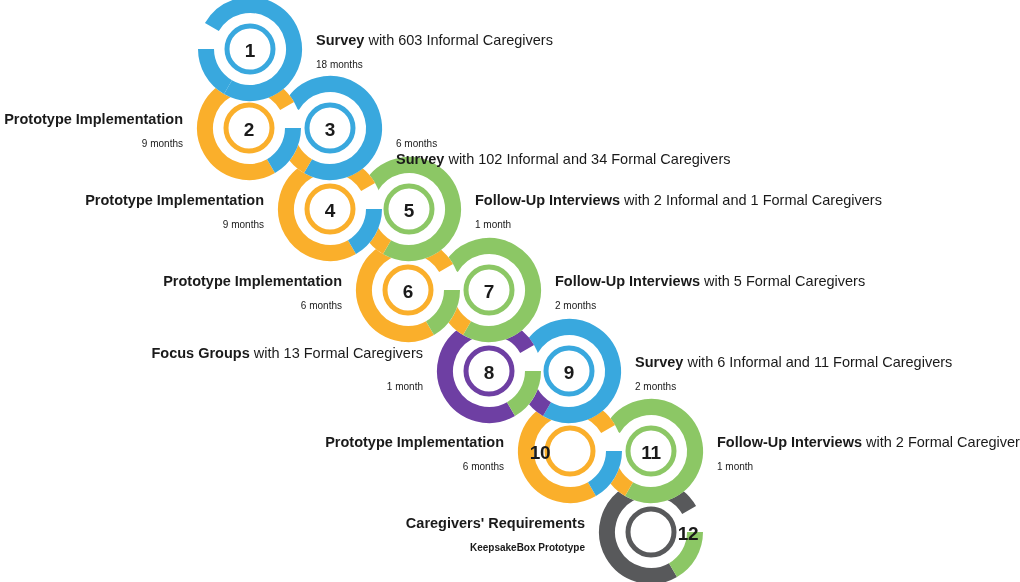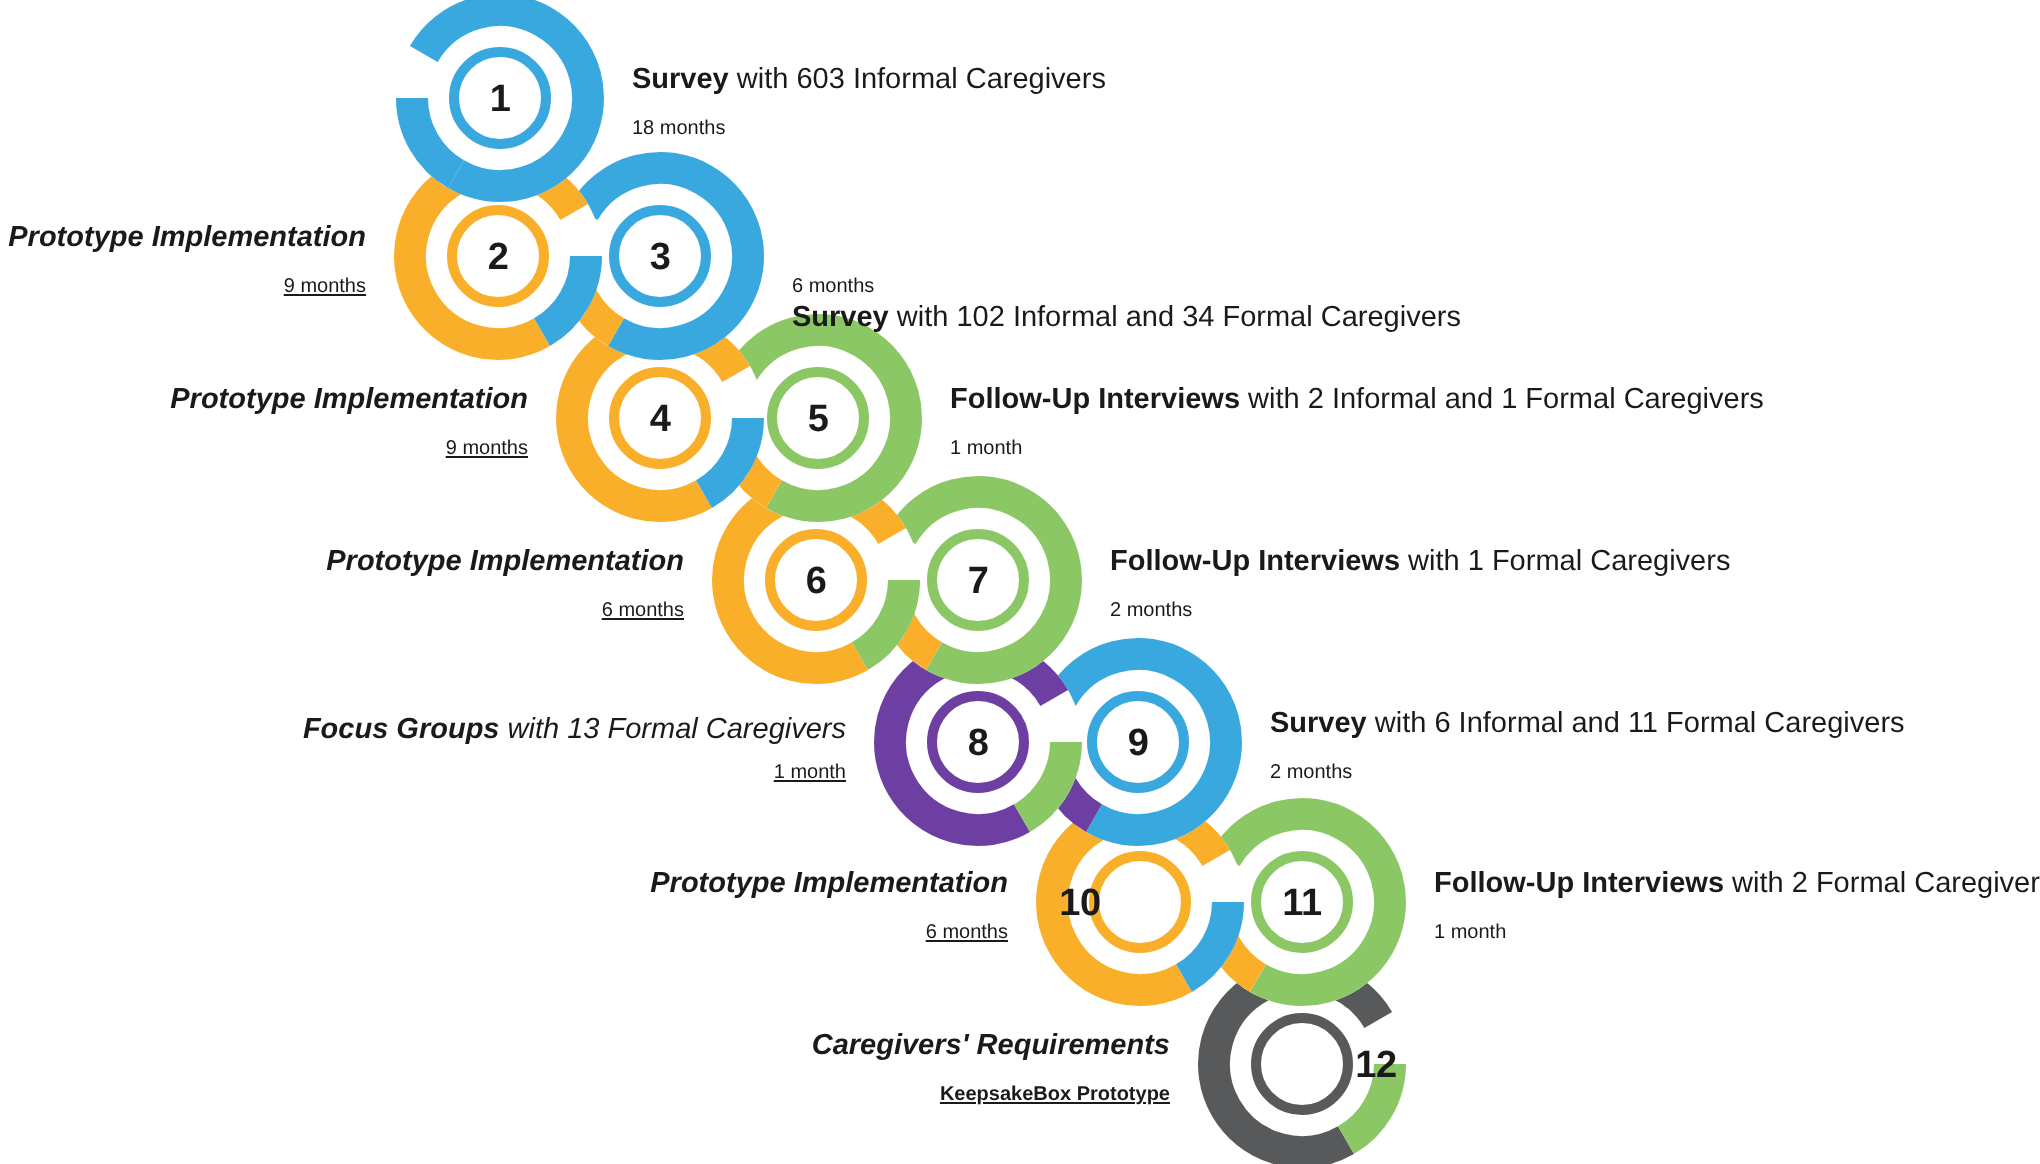--- a/index.html
+++ b/index.html
@@ -48,32 +48,31 @@
     font-weight: bold;
   }
   .label .rest {
     font-weight: normal;
   }
   .label.right {
     text-align: center;
   }
   .label.left {
     text-align: right;
-    font-style: italic;
   }
   .dur {
     position: absolute;
     font-size: 10px;
     font-weight: normal;
     color: #1a1a1a;
     white-space: nowrap;
     line-height: 1.05;
   }
   .dur.right { text-align: left; }
-  .dur.left  { text-align: center; text-decoration: underline; }
+  .dur.left  { text-align: center; }
 </style>
 </head>
 <body>
 
 <div id="canvas">
   <svg id="chain" viewBox="0 0 1020 582" aria-hidden="true">
       <g></g>
       <circle cx="651" cy="532" r="52" fill="#ffffff"></circle>
       <path d="M 673.00 570.11 A 44 44 0 1 1 689.11 510.00" stroke="#58595B" stroke-width="16" fill="none" stroke-linecap="butt"></path>
       <path d="M 695.00 532.00 A 44 44 0 0 1 673.00 570.11" stroke="#8CC765" stroke-width="16" fill="none" stroke-linecap="butt"></path>
@@ -147,24 +146,24 @@
       <div class="node-num" style="left: 330px; top: 210px;">4</div>
       <div class="label left" style="right: 756px; top: 193px;"><span class="ttl">Prototype Implementation</span></div>
       <div class="dur left" style="right: 756px; top: 220px;">9 months</div>
       <div class="node-num" style="left: 409px; top: 210px;">5</div>
       <div class="label right" style="left: 475px; top: 193px;"><span class="ttl">Follow-Up Interviews</span><span class="rest"> with 2 Informal and 1 Formal Caregivers</span></div>
       <div class="dur right" style="left: 475px; top: 220px;">1 month</div>
       <div class="node-num" style="left: 408px; top: 291px;">6</div>
       <div class="label left" style="right: 678px; top: 274px;"><span class="ttl">Prototype Implementation</span></div>
       <div class="dur left" style="right: 678px; top: 301px;">6 months</div>
       <div class="node-num" style="left: 489px; top: 291px;">7</div>
-      <div class="label right" style="left: 555px; top: 274px;"><span class="ttl">Follow-Up Interviews</span><span class="rest"> with 1 Formal Caregivers</span></div>
+      <div class="label right" style="left: 555px; top: 274px;"><span class="ttl">Follow-Up Interviews</span><span class="rest"> with 5 Formal Caregivers</span></div>
       <div class="dur right" style="left: 555px; top: 301px;">2 months</div>
       <div class="node-num" style="left: 489px; top: 372px;">8</div>
-      <div class="label left" style="right: 597px; top: 358px; padding-left: 38px;"><span class="ttl">Focus Groups</span><span class="rest"> with 13 Formal Caregivers</span></div>
+      <div class="label left" style="right: 597px; top: 346px; padding-left: 38px;"><span class="ttl">Focus Groups</span><span class="rest"> with 13 Formal Caregivers</span></div>
       <div class="dur left" style="right: 597px; top: 382px;">1 month</div>
       <div class="node-num" style="left: 569px; top: 372px;">9</div>
       <div class="label right" style="left: 635px; top: 355px;"><span class="ttl">Survey</span><span class="rest"> with 6 Informal and 11 Formal Caregivers</span></div>
       <div class="dur right" style="left: 635px; top: 382px;">2 months</div>
       <div class="node-num" style="left: 540px; top: 452px;">10</div>
       <div class="label left" style="right: 516px; top: 435px;"><span class="ttl">Prototype Implementation</span></div>
       <div class="dur left" style="right: 516px; top: 462px;">6 months</div>
       <div class="node-num" style="left: 651px; top: 452px;">11</div>
       <div class="label right" style="left: 717px; top: 435px;"><span class="ttl">Follow-Up Interviews</span><span class="rest"> with 2 Formal Caregivers</span></div>
       <div class="dur right" style="left: 717px; top: 462px;">1 month</div>

